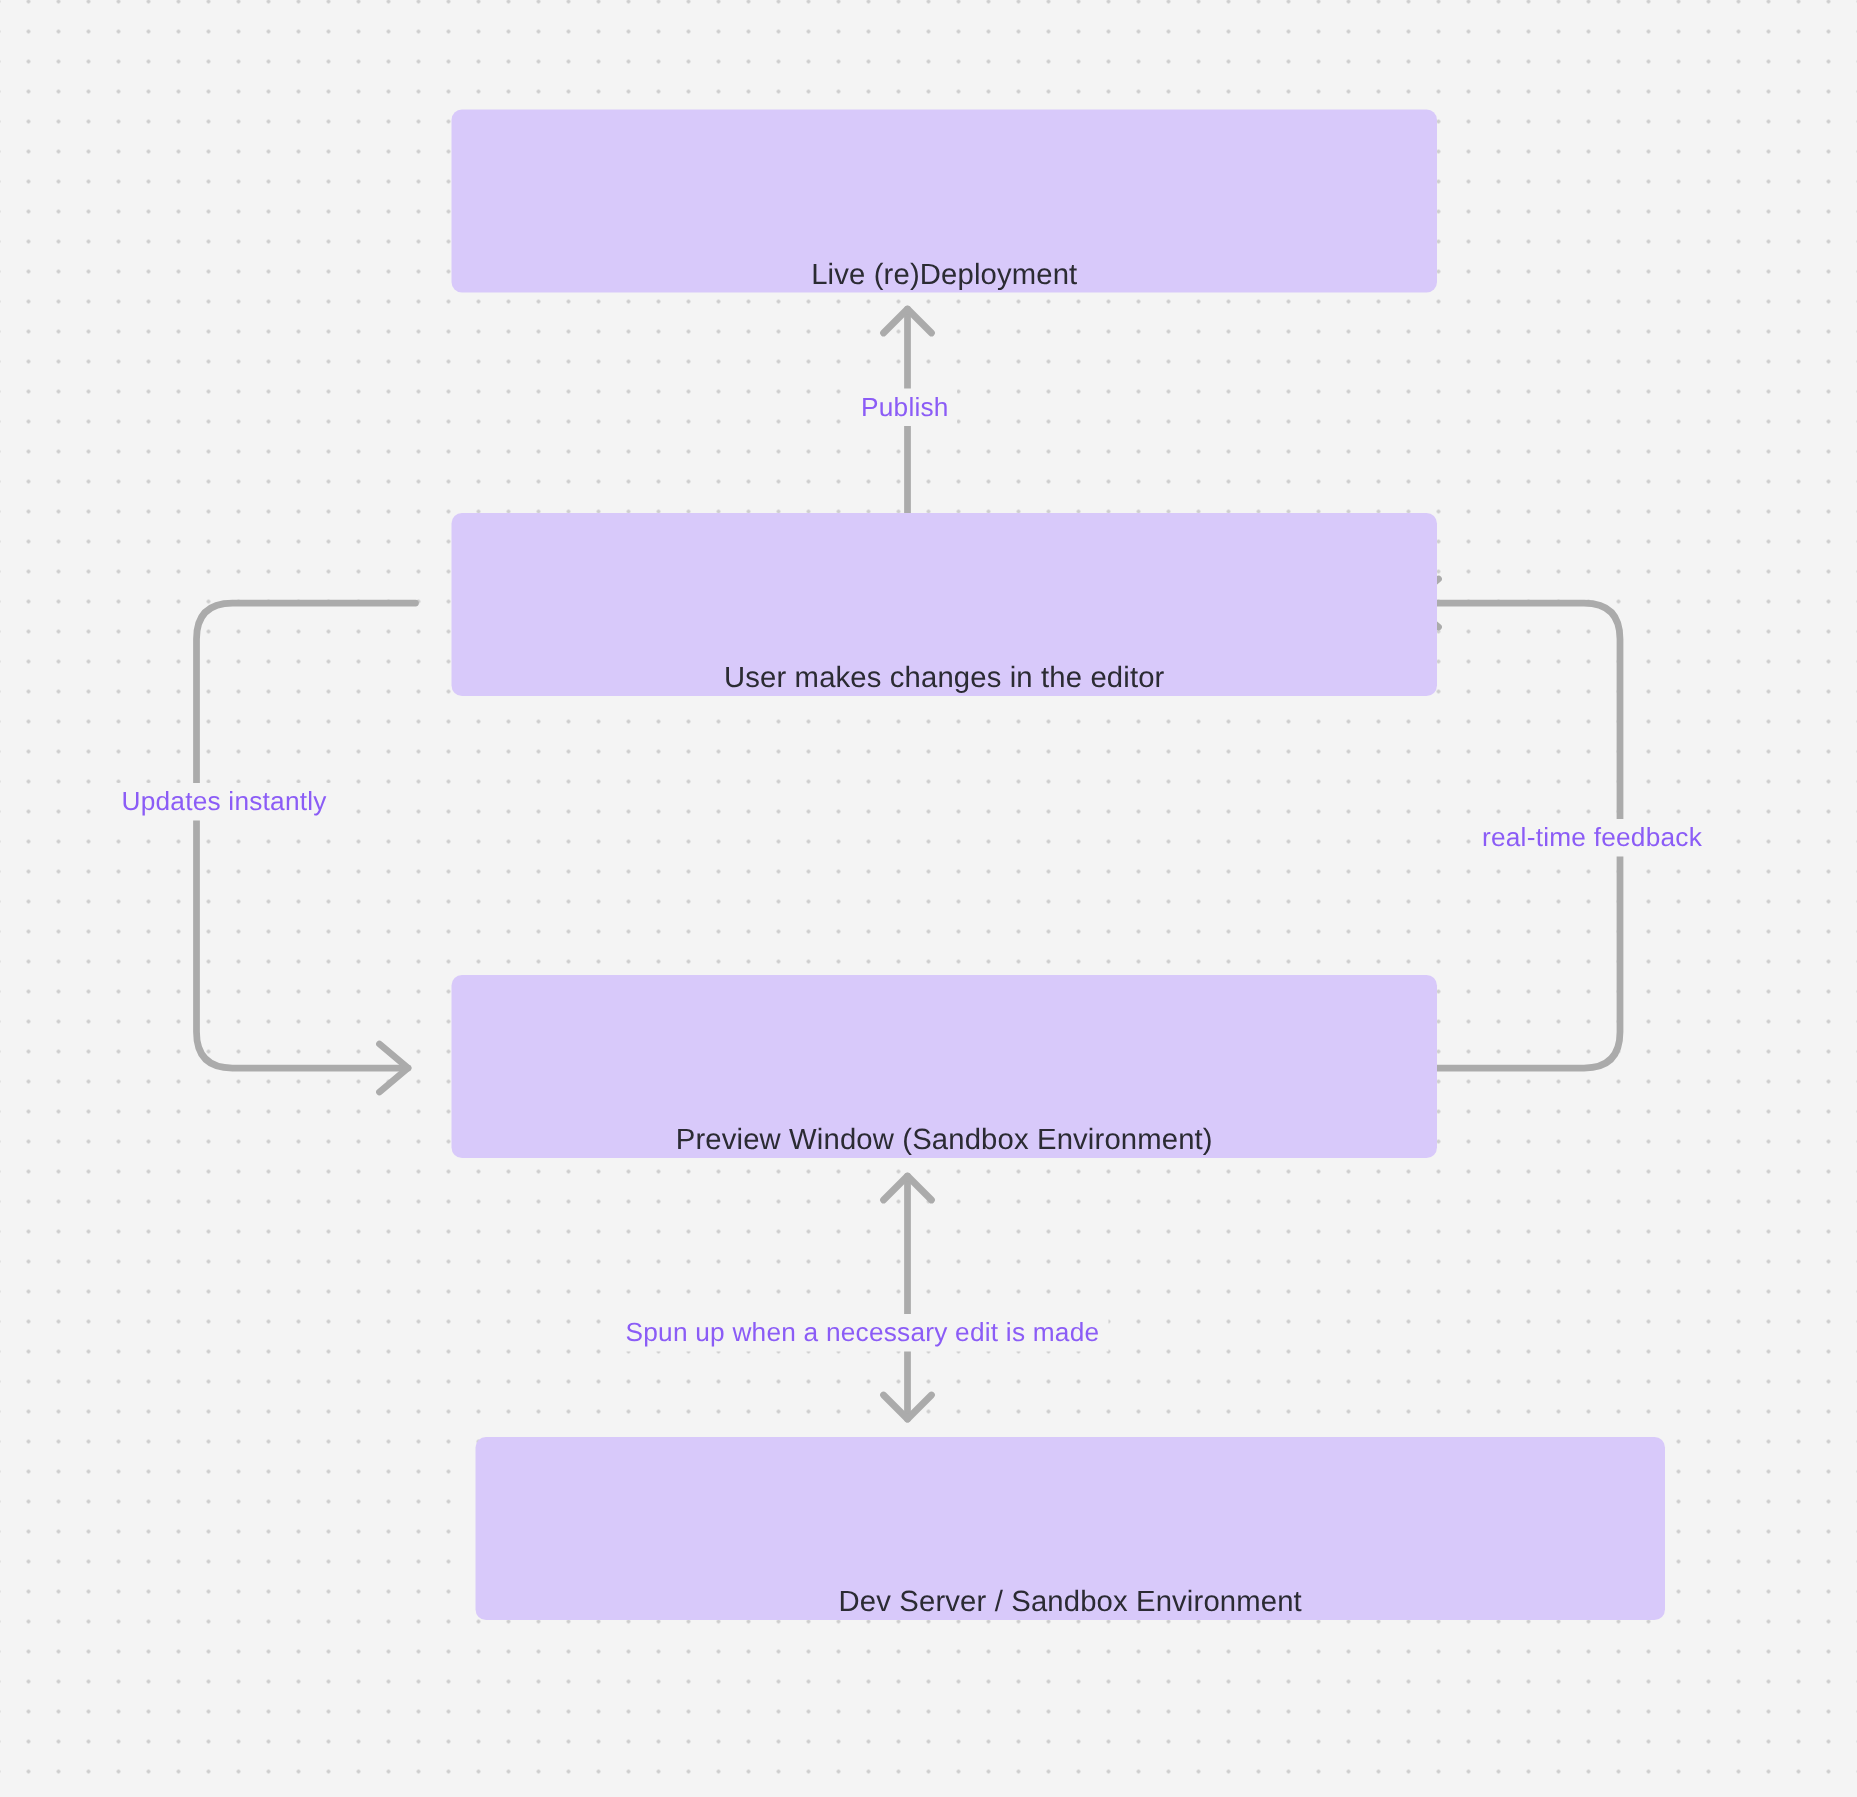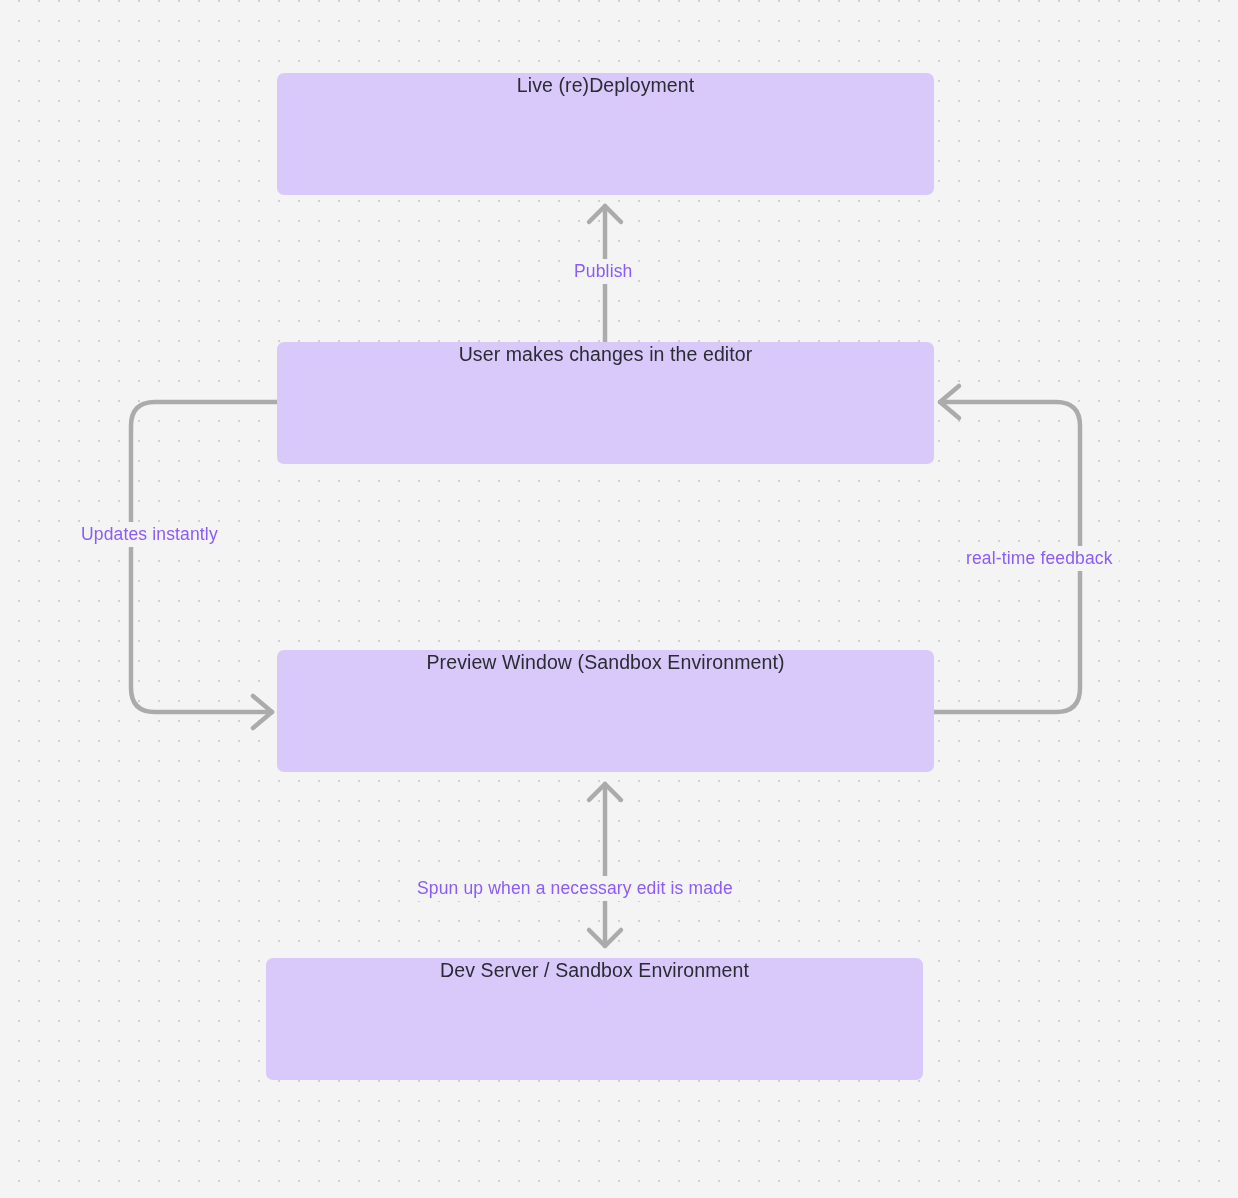--- a/index.html
+++ b/index.html
@@ -28,50 +28,51 @@
     top: 0;
     width: 1238px;
     height: 1198px;
     pointer-events: none;
   }
   .node {
     position: absolute;
     background-color: #d8c9fa;
     border-radius: 7px;
     display: flex;
-    align-items: flex-start;
+    align-items: flex-end;
     justify-content: center;
     box-sizing: border-box;
+    margin-left: 24px;
   }
   .node-label {
     font-size: 19.5px;
     color: #2b2b33;
     letter-spacing: 0.1px;
     text-align: center;
     line-height: 1.25;
     white-space: nowrap;
   }
   #node-live       { left: 277px; top: 73px;  width: 657px; height: 122px; }
   #node-user       { left: 277px; top: 342px; width: 657px; height: 122px; }
   #node-preview    { left: 277px; top: 650px; width: 657px; height: 122px; }
-  #node-devserver  { left: 266px; top: 958px; width: 657px; height: 122px; }
+  #node-devserver  { left: 293px; top: 958px; width: 793px; height: 122px; }
 
   .edge-label {
     position: absolute;
     font-size: 17.5px;
     color: #8b5cf6;
     letter-spacing: 0.15px;
     white-space: nowrap;
     background-color: #f4f4f4;
     padding: 2px 6px;
     line-height: 1.2;
   }
   #label-publish       { left: 568px; top: 259px; }
   #label-updates       { left: 44px;  top: 522px; margin-left: 31px; }
-  #label-realtime      { left: 960px; top: 546px; }
+  #label-realtime      { left: 982px; top: 546px; }
   #label-spunup        { left: 411px; top: 856px; margin-top: 20px; }
 </style>
 </head>
 <body>
 
 <div id="canvas">
 
   <svg id="edge-layer" viewBox="0 0 1238 1198" width="1238" height="1198" xmlns="http://www.w3.org/2000/svg">
 
     <g>

